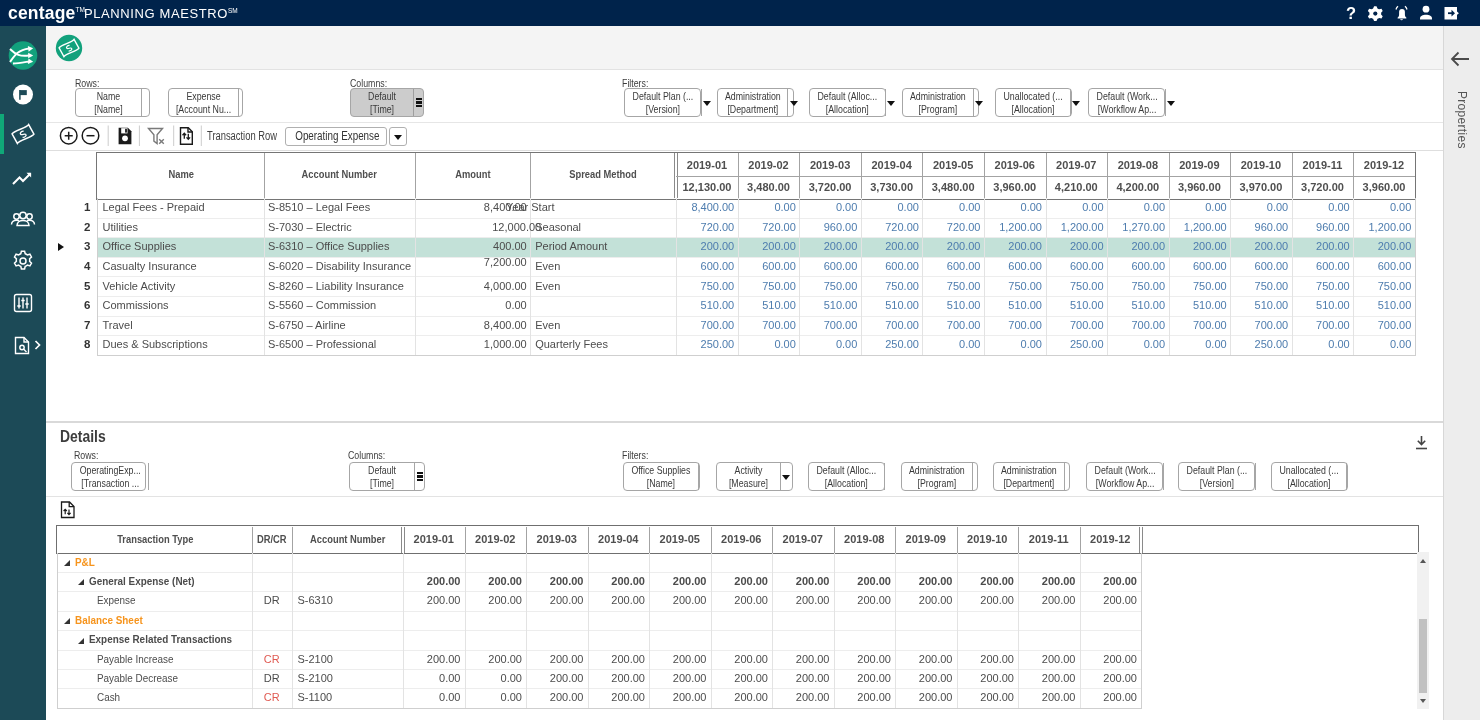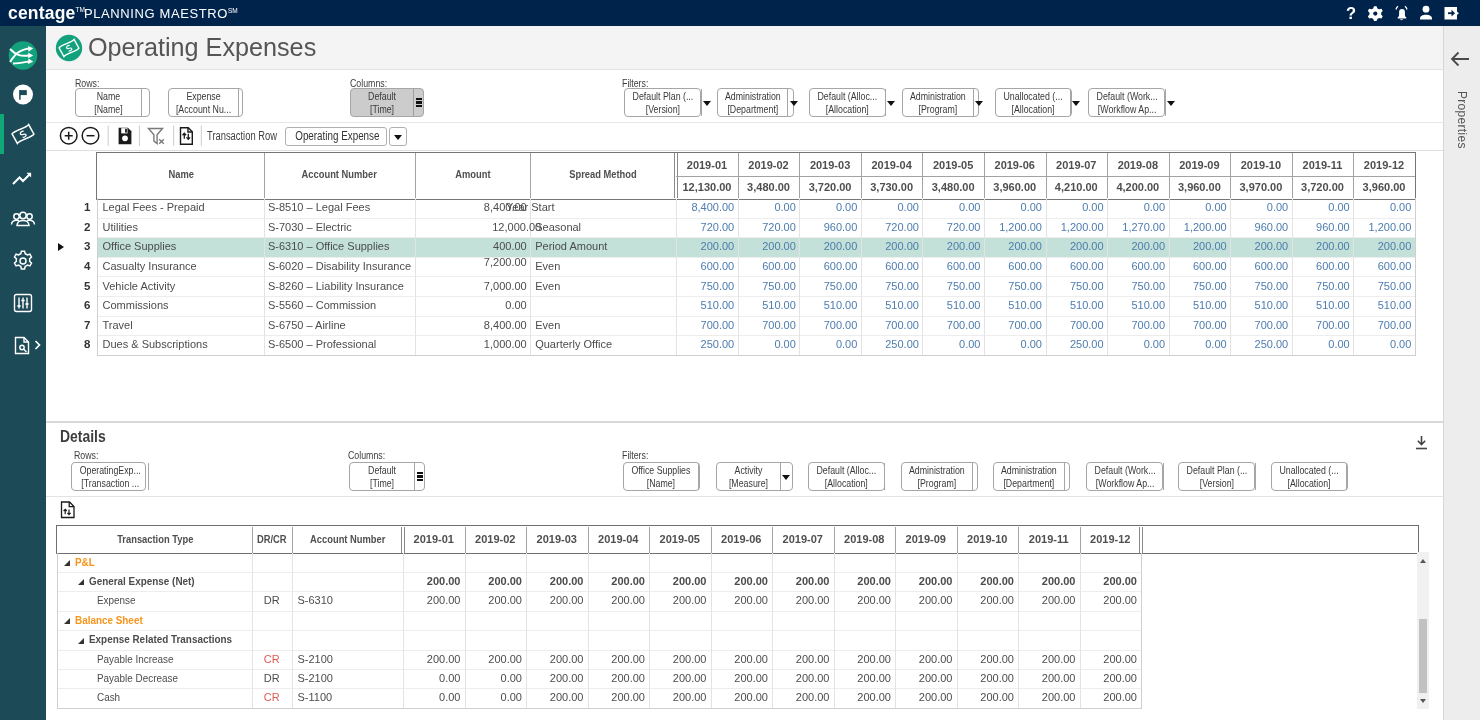--- a/index.html
+++ b/index.html
@@ -108,21 +108,20 @@
       </g>
 <path d="M35.5 315 l4 4 -4 4" stroke="#fff" stroke-width="1.7" fill="none"></path>
 </svg>
 <svg class="abs" style="left:55px;top:34px" width="28" height="28" viewBox="0 0 28 28" fill="none">
       <circle cx="14" cy="14" r="13.2" fill="#12a17c"></circle>
       <g transform="translate(14 14) rotate(-29)" stroke="#fff" stroke-width="1.4" fill="none">
         <path d="M-8.6 -5 C-5.5 -6.8 5.5 -3.2 8.6 -5 L8.6 5 C5.5 6.8 -5.5 3.2 -8.6 5 z"></path>
         <path d="M1.8 -2 C0 -3.1 -2.4 -2.4 -2 -.8 C-1.6 .7 1.8 0 2.1 1.5 C2.4 2.9 0 3.6 -1.8 2.5" stroke-width="1.2"></path>
       </g>
     </svg>
-<div class="abs" style="left:88px;top:33px;font-size:25.2px;color:#555">Operating Expenses</div>
 <div class="abs hline" style="left:46px;top:122px;width:1397px;background:#e6e6e6"></div>
 <div class="abs hline" style="left:46px;top:150px;width:1397px;background:#dedede"></div>
 <div class="abs lbl" style="left:75px;top:77px">Rows:</div>
 <div class="abs lbl" style="left:350px;top:77px">Columns:</div>
 <div class="abs lbl" style="left:622px;top:77px">Filters:</div>
 <div class="abs chip" style="left:74.5px;top:88px;width:75.0px;height:29.0px">
       <span class="bx">
         <span>Name</span>
         <span>[Name]</span>
       </span>
@@ -352,21 +351,21 @@
 <div class="cell num rt" style="left:983.9499999999998px;top:260.0px;width:58.05px">600.00</div>
 <div class="cell num rt" style="left:1045.4999999999998px;top:260.0px;width:58.05px">600.00</div>
 <div class="cell num rt" style="left:1107.0499999999997px;top:260.0px;width:58.05px">600.00</div>
 <div class="cell num rt" style="left:1168.5999999999997px;top:260.0px;width:58.05px">600.00</div>
 <div class="cell num rt" style="left:1230.1499999999996px;top:260.0px;width:58.05px">600.00</div>
 <div class="cell num rt" style="left:1291.6999999999996px;top:260.0px;width:58.05px">600.00</div>
 <div class="cell num rt" style="left:1353.2499999999995px;top:260.0px;width:58.05px">600.00</div>
 <div class="cell rn rt" style="left:59.5px;top:279.59999999999997px;width:31px">5</div>
 <div class="cell" style="left:102.5px;top:279.59999999999997px;width:156.5px">Vehicle Activity</div>
 <div class="cell" style="left:268.0px;top:279.59999999999997px;width:144.5px">S-8260 – Liability Insurance</div>
-<div class="cell rt" style="left:414.5px;top:279.59999999999997px;width:112.2px">7,000.00</div>
+<div class="cell rt" style="left:414.5px;top:279.59999999999997px;width:112.2px">4,000.00</div>
 <div class="cell" style="left:535.2px;top:279.59999999999997px;width:136.0px">Even</div>
 <div class="cell num rt" style="left:676.2px;top:279.59999999999997px;width:58.05px">750.00</div>
 <div class="cell num rt" style="left:737.75px;top:279.59999999999997px;width:58.05px">750.00</div>
 <div class="cell num rt" style="left:799.3px;top:279.59999999999997px;width:58.05px">750.00</div>
 <div class="cell num rt" style="left:860.8499999999999px;top:279.59999999999997px;width:58.05px">750.00</div>
 <div class="cell num rt" style="left:922.3999999999999px;top:279.59999999999997px;width:58.05px">750.00</div>
 <div class="cell num rt" style="left:983.9499999999998px;top:279.59999999999997px;width:58.05px">750.00</div>
 <div class="cell num rt" style="left:1045.4999999999998px;top:279.59999999999997px;width:58.05px">750.00</div>
 <div class="cell num rt" style="left:1107.0499999999997px;top:279.59999999999997px;width:58.05px">750.00</div>
 <div class="cell num rt" style="left:1168.5999999999997px;top:279.59999999999997px;width:58.05px">750.00</div>
@@ -404,21 +403,21 @@
 <div class="cell num rt" style="left:1045.4999999999998px;top:318.8px;width:58.05px">700.00</div>
 <div class="cell num rt" style="left:1107.0499999999997px;top:318.8px;width:58.05px">700.00</div>
 <div class="cell num rt" style="left:1168.5999999999997px;top:318.8px;width:58.05px">700.00</div>
 <div class="cell num rt" style="left:1230.1499999999996px;top:318.8px;width:58.05px">700.00</div>
 <div class="cell num rt" style="left:1291.6999999999996px;top:318.8px;width:58.05px">700.00</div>
 <div class="cell num rt" style="left:1353.2499999999995px;top:318.8px;width:58.05px">700.00</div>
 <div class="cell rn rt" style="left:59.5px;top:338.40000000000003px;width:31px">8</div>
 <div class="cell" style="left:102.5px;top:338.40000000000003px;width:156.5px">Dues &amp; Subscriptions</div>
 <div class="cell" style="left:268.0px;top:338.40000000000003px;width:144.5px">S-6500 – Professional</div>
 <div class="cell rt" style="left:414.5px;top:338.40000000000003px;width:112.2px">1,000.00</div>
-<div class="cell" style="left:535.2px;top:338.40000000000003px;width:136.0px">Quarterly Office</div>
+<div class="cell" style="left:535.2px;top:338.40000000000003px;width:136.0px">Quarterly Fees</div>
 <div class="cell num rt" style="left:676.2px;top:338.40000000000003px;width:58.05px">250.00</div>
 <div class="cell num rt" style="left:737.75px;top:338.40000000000003px;width:58.05px">0.00</div>
 <div class="cell num rt" style="left:799.3px;top:338.40000000000003px;width:58.05px">0.00</div>
 <div class="cell num rt" style="left:860.8499999999999px;top:338.40000000000003px;width:58.05px">250.00</div>
 <div class="cell num rt" style="left:922.3999999999999px;top:338.40000000000003px;width:58.05px">0.00</div>
 <div class="cell num rt" style="left:983.9499999999998px;top:338.40000000000003px;width:58.05px">0.00</div>
 <div class="cell num rt" style="left:1045.4999999999998px;top:338.40000000000003px;width:58.05px">250.00</div>
 <div class="cell num rt" style="left:1107.0499999999997px;top:338.40000000000003px;width:58.05px">0.00</div>
 <div class="cell num rt" style="left:1168.5999999999997px;top:338.40000000000003px;width:58.05px">0.00</div>
 <div class="cell num rt" style="left:1230.1499999999996px;top:338.40000000000003px;width:58.05px">250.00</div>

